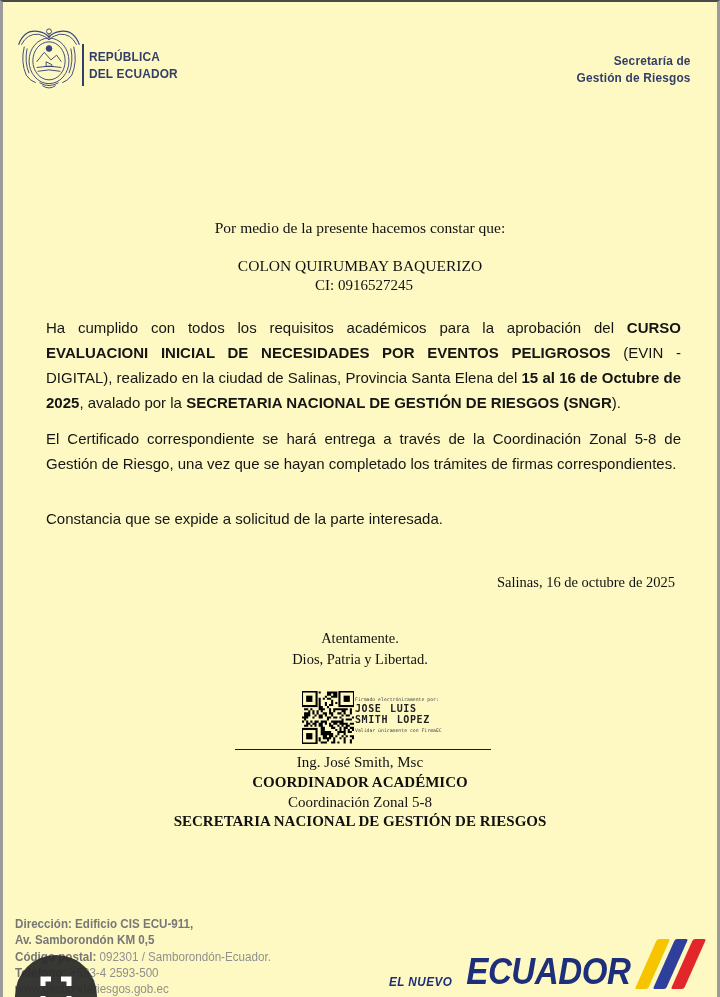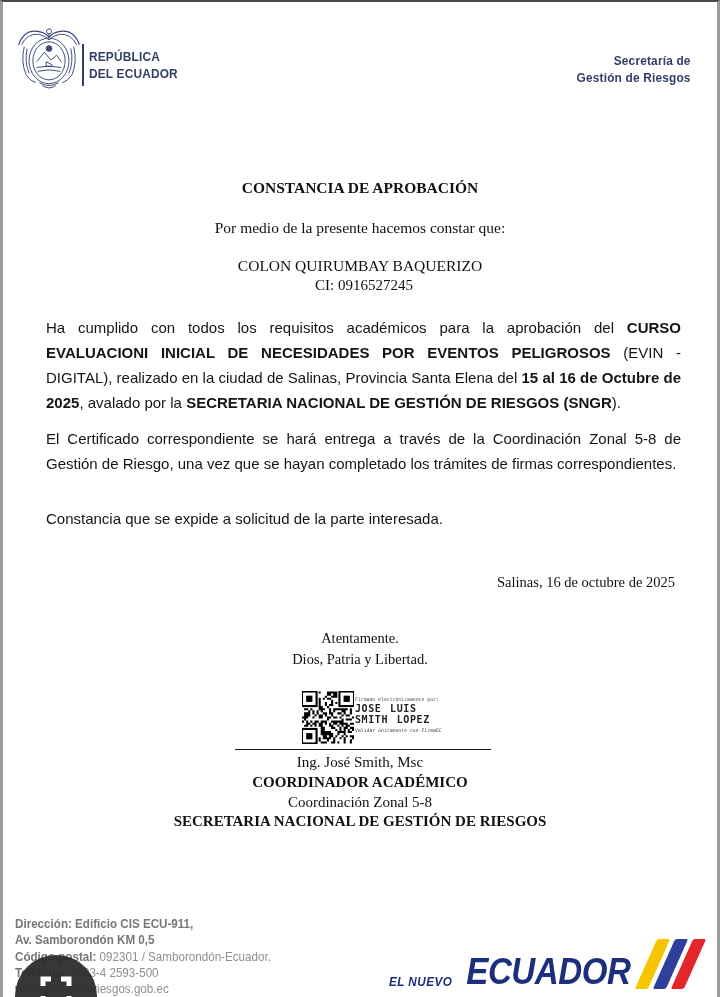--- a/index.html
+++ b/index.html
@@ -1,17 +1,17 @@
 <!DOCTYPE html>
 <html style="--navy: #333e68; --brand-navy: #1d2e7b; --slash-yellow: #f6c500; --slash-blue: #2e3f9c; --slash-red: #e3262a;"><head>
 <meta charset="utf-8">
 <style>
   html,body{margin:0;padding:0;background:#e8e8e8;}
   .page{
-    position:relative;width:720px;height:997px;background:#ffffff;
+    position:relative;width:720px;height:997px;background:#fef9c3;
     box-sizing:border-box;overflow:hidden;margin:0 auto;
     border-top:2px solid #4a4a4a;border-left:3px solid #9b9b9b;border-right:3px solid #9b9b9b;
     font-family:"Liberation Serif", serif;color:#111;
   }
   
   .emblem{position:absolute;left:8px;top:18px;width:76px;height:76px;}
   .logo-divider{position:absolute;left:79px;top:42px;width:2px;height:42px;background:var(--navy);}
   .republic{
     position:absolute;left:86px;top:46px;color:var(--navy);
     font-family:"Liberation Sans",sans-serif;font-weight:bold;font-size:13.5px;line-height:17px;
@@ -116,21 +116,20 @@
     <div class="republic">
       <div>REPÚBLICA</div>
       <div>DEL ECUADOR</div>
     </div>
     <div class="secretaria">
       <div>Secretaría de</div>
       <div>Gestión de Riesgos</div>
     </div>
   </div>
 
-  <div class="doc-subtitle">CONSTANCIA DE APROBACIÓN</div>
   <div class="intro-line">Por medio de la presente hacemos constar que:</div>
   <div class="person-name">COLON QUIRUMBAY BAQUERIZO</div>
   <div class="person-id">CI: 0916527245</div>
 
   <div class="para p1"><span>Ha cumplido con todos los requisitos académicos para la aprobación del </span><span class="b">CURSO EVALUACIONI INICIAL DE NECESIDADES POR EVENTOS PELIGROSOS</span><span> (EVIN - DIGITAL), realizado en la ciudad de Salinas, Provincia Santa Elena del </span><span class="b">15 al 16 de Octubre de 2025</span><span>, avalado por la </span><span class="b">SECRETARIA NACIONAL DE GESTIÓN DE RIESGOS (SNGR</span><span>).</span></div>
   <div class="para p2">El Certificado correspondiente se hará entrega a través de la Coordinación Zonal 5-8 de Gestión de Riesgo, una vez que se hayan completado los trámites de firmas correspondientes.</div>
   <div class="para p3">Constancia que se expide a solicitud de la parte interesada.</div>
 
   <div class="date-line">Salinas, 16 de octubre de 2025</div>
 

